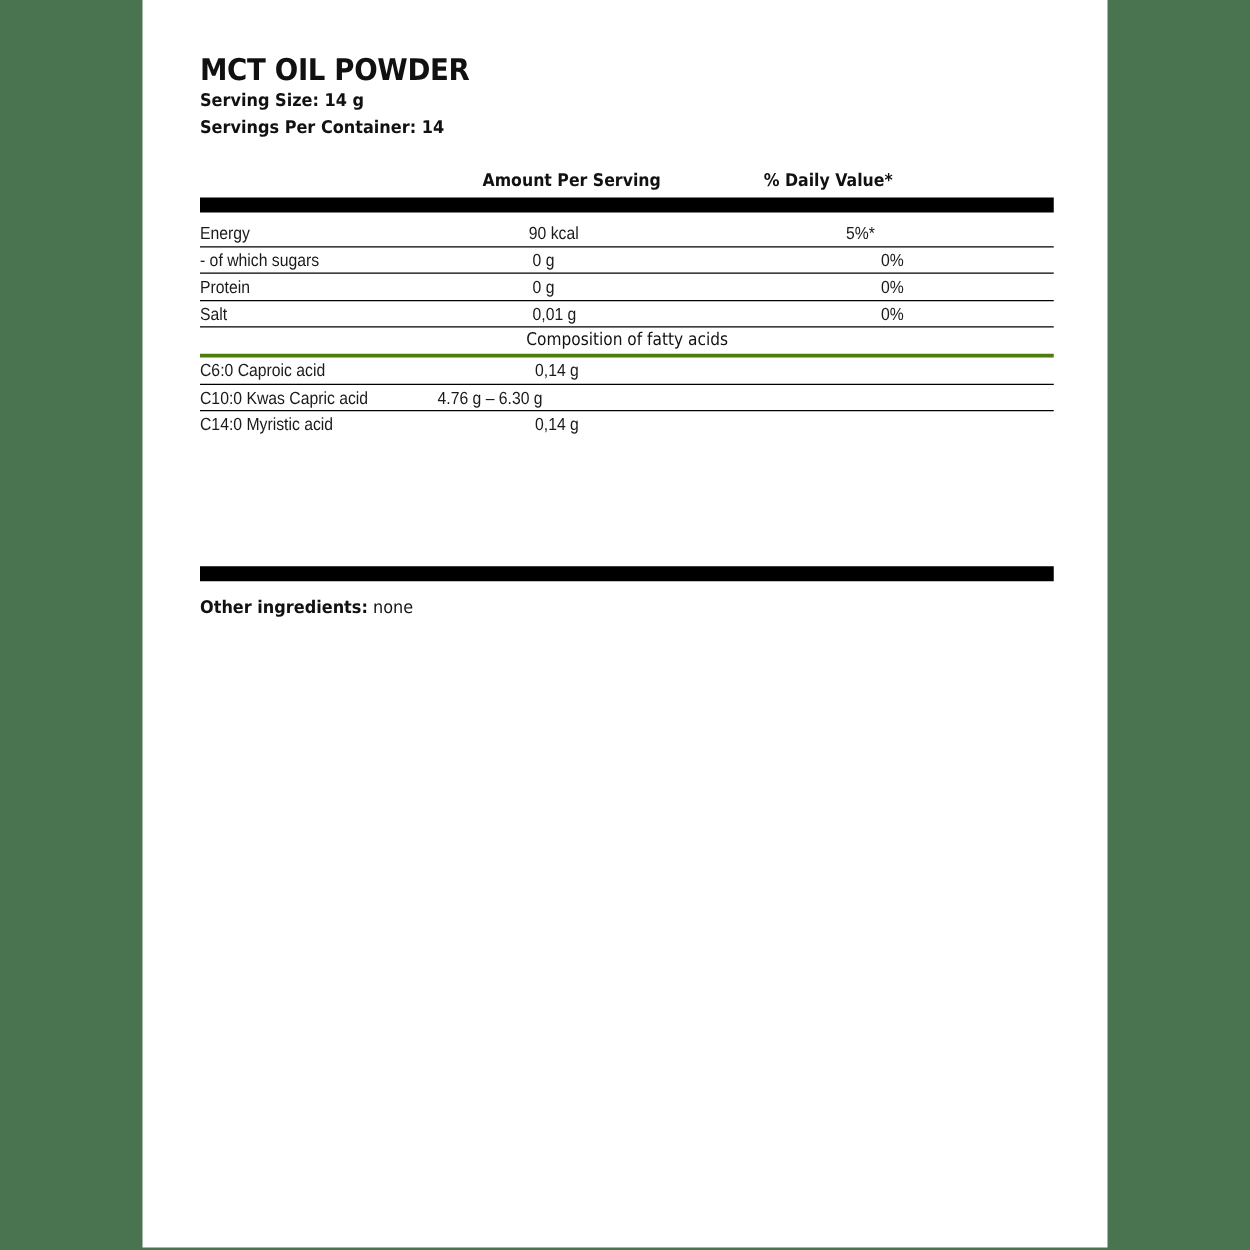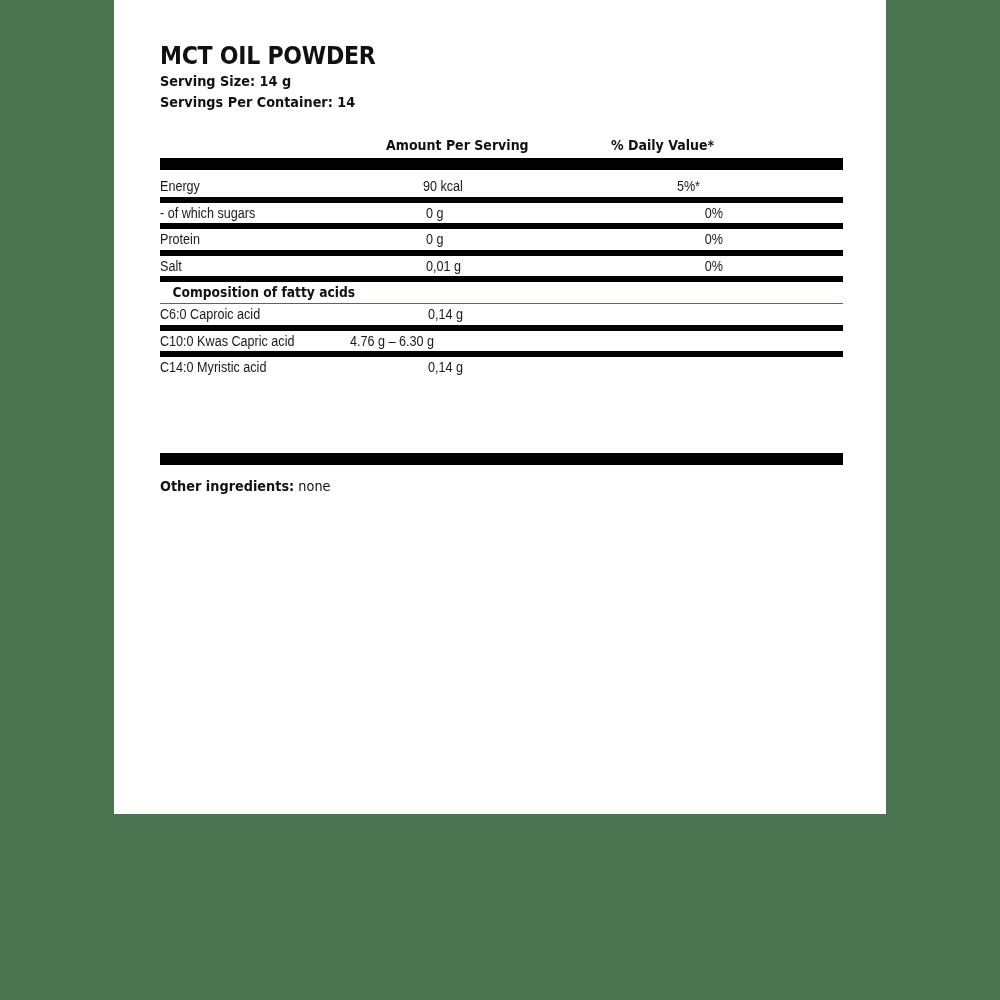--- a/index.html
+++ b/index.html
@@ -1,35 +1,35 @@
 <!DOCTYPE html>
 <html><head>
 <meta charset="utf-8">
 <style>
   html, body { margin:0; padding:0; }
   body { width:1000px; height:1000px; background:#4a7350; position:relative; overflow:hidden; font-family:"DejaVu Sans Condensed","DejaVu Sans",sans-serif; color:#111; }
-  .panel { position:absolute; left:114px; top:0; width:772px; height:814px; background:#ffffff; }
+  .panel { position:absolute; left:114px; top:0; width:772px; height:998px; background:#ffffff; }
   .title { position:absolute; left:46px; top:42px; font-size:24px; font-weight:bold; letter-spacing:-0.3px; font-family:"DejaVu Sans",sans-serif; transform:scaleX(0.92); transform-origin:left; }
   .sub { position:absolute; left:46px; font-size:14px; font-weight:bold; font-family:"DejaVu Sans",sans-serif; transform:scaleX(0.92); transform-origin:left; }
   .sub1 { top:73px; }
   .sub2 { top:94px; }
   .hdr { position:absolute; top:137px; font-size:14px; font-weight:bold; font-family:"DejaVu Sans",sans-serif; transform:scaleX(0.9); transform-origin:left; }
   .hdr-amt { left:272px; }
   .hdr-dv { left:497px; }
   .bar { position:absolute; left:46px; width:683px; height:12px; background:#000; }
   .bar-top { top:158px; }
   .bar-bot { top:453px; }
   .rows { position:absolute; left:46px; top:176px; width:683px; }
   .row { position:relative; height:21px; font-size:14px; line-height:21px; font-family:"Liberation Sans",sans-serif; color:#1a1a1a; }
-  .row.divide { border-bottom:6px solid #000000; height:20.5px; }
+  .row.divide { border-bottom:1px solid #000000; height:20.5px; }
   .cell { position:absolute; top:0; white-space:nowrap; transform:scaleX(0.9); transform-origin:left; }
   .c-name { left:0; }
   .c-amt { left:265px; }
   .c-dv { left:493px; width:70px; text-align:right; transform-origin:right; }
-  .section { position:relative; height:21px; font-size:14px; line-height:21px; font-weight:bold; text-align:left; font-family:"DejaVu Sans",sans-serif; border-bottom:1px solid #4d7c0f; }
+  .section { position:relative; height:21px; font-size:14px; line-height:21px; font-weight:normal; text-align:center; font-family:"DejaVu Sans",sans-serif; border-bottom:3px solid #4d7c0f; }
   .section span { display:inline-block; transform:scaleX(0.88); }
   .other { position:absolute; left:46px; top:478px; font-size:14px; font-family:"DejaVu Sans",sans-serif; transform:scaleX(0.92); transform-origin:left; }
   .other b { font-weight:bold; }
 </style>
 </head>
 <body>
 
 <div class="panel">
   <div class="title">MCT OIL POWDER</div>
   <div class="sub sub1">Serving Size: 14 g</div>

